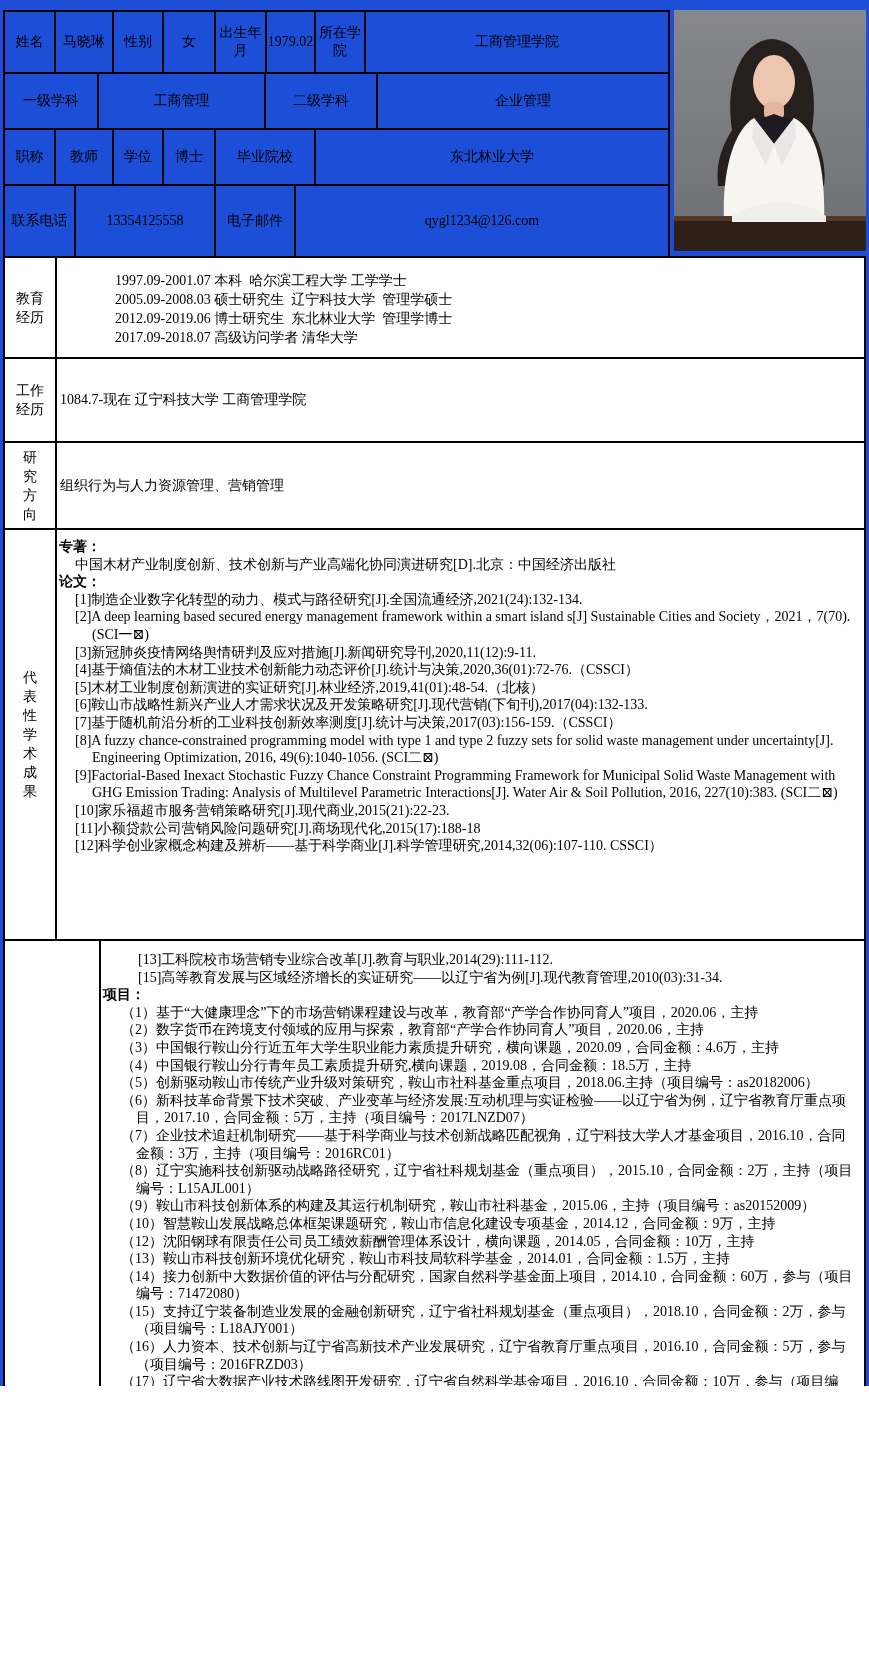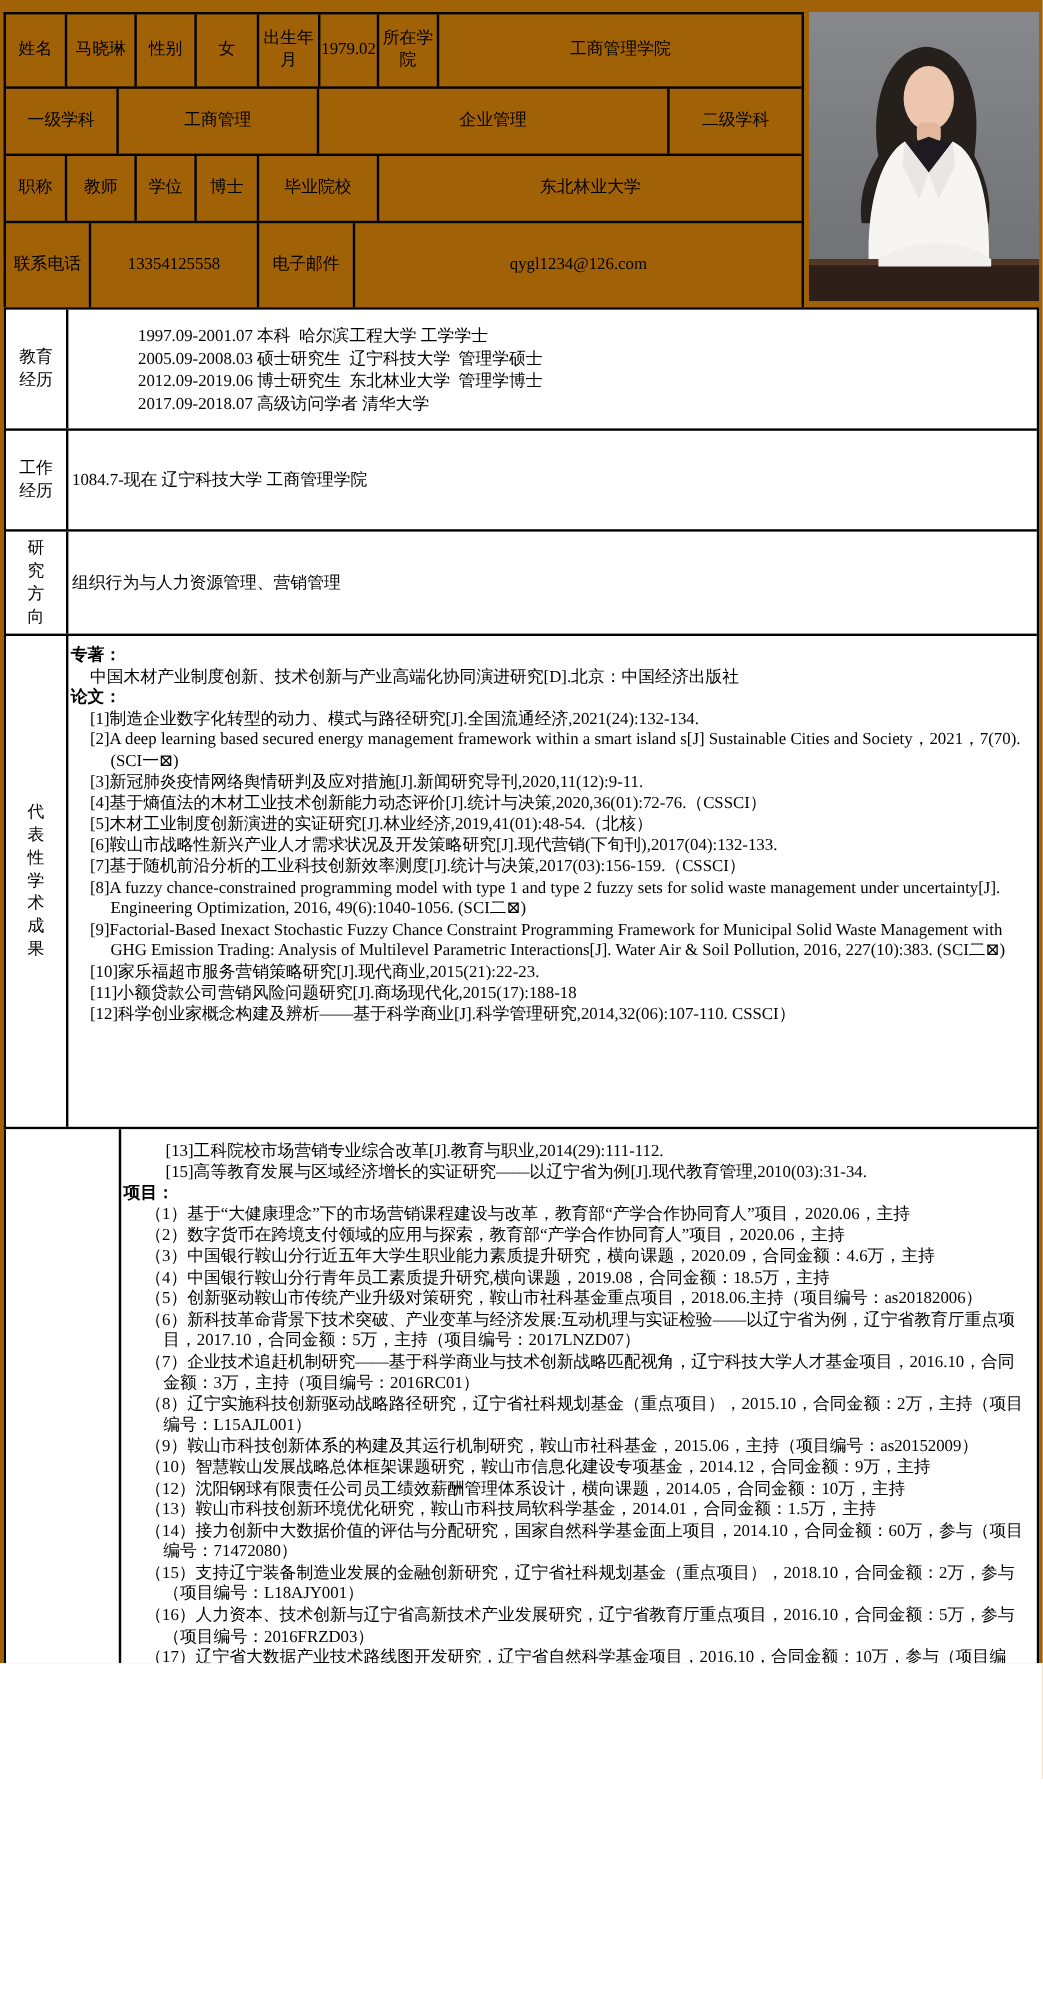--- a/index.html
+++ b/index.html
@@ -1,17 +1,17 @@
 <!DOCTYPE html>
 <html><head>
 <meta charset="utf-8">
 <style>
   html,body{margin:0;padding:0;background:#fff;}
   .sheet{
-    position:relative;width:869px;height:1386px;background:#a16207;
+    position:relative;width:869px;height:1386px;background:#1d4ed8;
     font-family:"Liberation Serif","DejaVu Serif",serif;color:#000;
     font-size:14px;overflow:hidden;
   }
   
   .info-table{
     position:absolute;left:3px;top:10px;width:667px;height:246px;
     border:2px solid #000;border-bottom:none;box-sizing:border-box;
     display:flex;flex-direction:column;
   }
   .irow{display:flex;box-sizing:border-box;}
@@ -68,22 +68,22 @@
       <div class="icell" style="flex:0 0 50px">性别</div>
       <div class="icell" style="flex:0 0 52px">女</div>
       <div class="icell" style="flex:0 0 51px">出生年月</div>
       <div class="icell" style="flex:0 0 49px">1979.02</div>
       <div class="icell" style="flex:0 0 50px">所在学院</div>
       <div class="icell grow">工商管理学院</div>
     </div>
     <div class="irow" style="height:56px">
       <div class="icell" style="flex:0 0 92px">一级学科</div>
       <div class="icell" style="flex:0 0 167px">工商管理</div>
+      <div class="icell" style="flex:0 0 112px">二级学科</div>
       <div class="icell grow">企业管理</div>
-      <div class="icell" style="flex:0 0 112px">二级学科</div>
     </div>
     <div class="irow" style="height:56px">
       <div class="icell" style="flex:0 0 49px">职称</div>
       <div class="icell" style="flex:0 0 58px">教师</div>
       <div class="icell" style="flex:0 0 50px">学位</div>
       <div class="icell" style="flex:0 0 52px">博士</div>
       <div class="icell" style="flex:0 0 100px">毕业院校</div>
       <div class="icell grow">东北林业大学</div>
     </div>
     <div class="irow grow">

